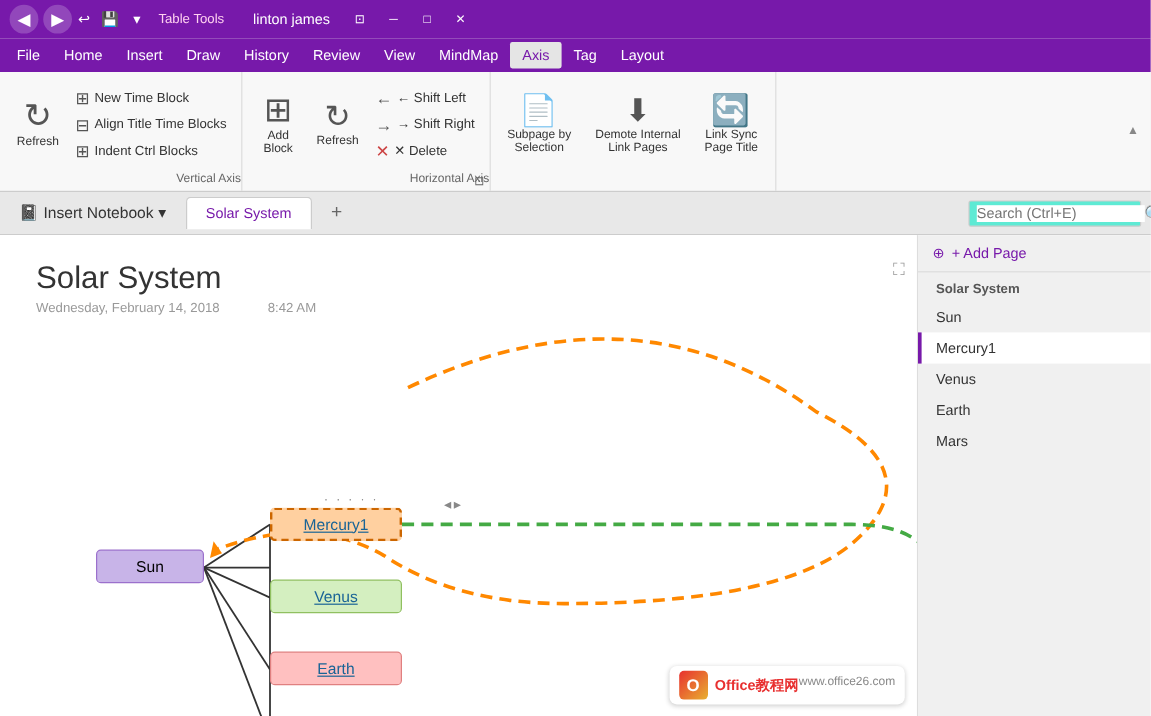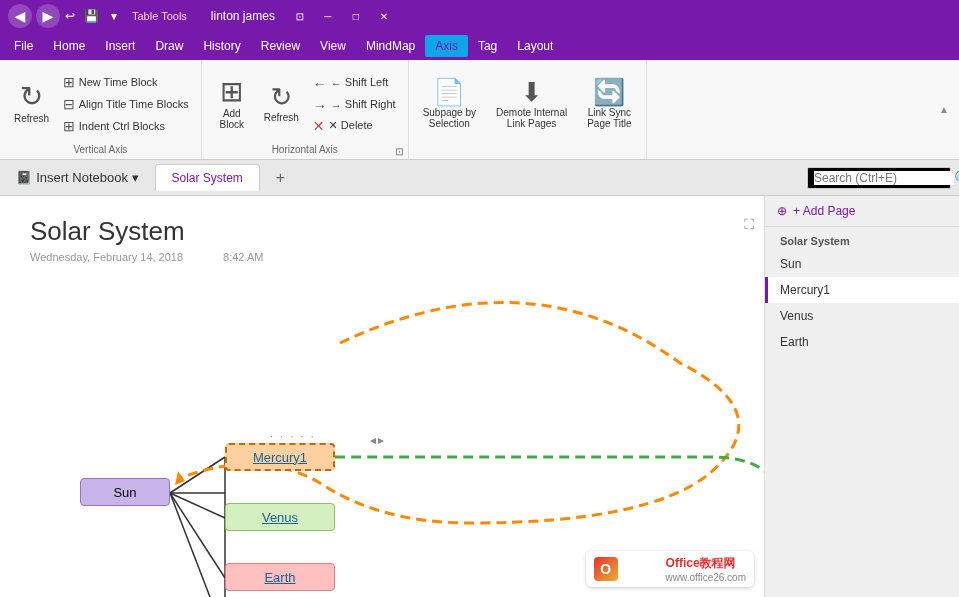--- a/index.html
+++ b/index.html
@@ -32,21 +32,21 @@
       align-items: center;
       padding: 0 4px;
     }
     #menu-bar .menu-item {
       padding: 4px 10px;
       color: white;
       font-size: 12px;
       cursor: pointer;
       border-radius: 2px;
     }
-    #menu-bar .menu-item.active { background: #0ea5e9; color: #7719aa; }
+    #menu-bar .menu-item.active { background: #e5e5e5; color: #7719aa; }
 
     
     #ribbon {
       height: 100px;
       background: #f8f8f8;
       border-bottom: 1px solid #ccc;
       display: flex;
       align-items: stretch;
     }
     .ribbon-group {
@@ -57,21 +57,21 @@
       padding: 4px 8px 2px 8px;
       position: relative;
     }
     .ribbon-group-label {
       font-size: 10px;
       color: #666;
       position: absolute;
       bottom: 4px;
       left: 0;
       right: 0;
-      text-align: center;
+      text-align: right;
     }
     .ribbon-content {
       display: flex;
       align-items: center;
       gap: 4px;
       flex: 1;
       margin-bottom: 14px;
     }
     .ribbon-btn-large {
       display: flex;
@@ -130,21 +130,21 @@
       border-bottom: none;
       color: #333;
     }
     .tab.active { background: white; font-weight: 500; color: #7719aa; }
     .tab-add { padding: 4px 8px; cursor: pointer; color: #666; font-size: 16px; }
     .notebook-spacer { flex: 1; }
     .search-box {
       display: flex;
       align-items: center;
       border: 1px solid #ccc;
-      background: #000000;
+      background: #5eead4;
       border-radius: 2px;
       padding: 2px 6px;
       width: 144px;
     }
     .search-box input { border: none; outline: none; font-size: 12px; width: 140px; color: #999; }
     .search-box .icon { color: #666; font-size: 14px; }
 
     
     #main {
       display: flex;
@@ -154,21 +154,21 @@
 
     
     #content {
       flex: 1;
       padding: 20px 30px;
       overflow: hidden;
       position: relative;
       background: white;
     }
     #page-title { font-size: 26px; color: #333; font-weight: 300; margin-bottom: 4px; }
-    #page-meta { font-size: 11px; color: #999; display: flex; gap: 40px; margin-bottom: 20px; }
+    #page-meta { font-size: 11px; color: #999; display: flex; gap: 40px; }
     #expand-btn { position: absolute; top: 20px; right: 10px; cursor: pointer; color: #999; font-size: 14px; }
 
     
     #mindmap {
       position: relative;
       width: 100%;
       height: 300px;
     }
 
     
@@ -235,21 +235,21 @@
       background: white;
       border-radius: 6px;
       padding: 4px 8px;
       display: flex;
       align-items: center;
       gap: 6px;
       font-size: 11px;
       box-shadow: 0 1px 4px rgba(0,0,0,0.2);
     }
     #watermark .logo { width: 24px; height: 24px; background: linear-gradient(135deg, #e83030, #e8b030); border-radius: 4px; display: flex; align-items: center; justify-content: center; color: white; font-size: 14px; font-weight: bold; }
-    #watermark-text { display: flex; flex-direction: column; margin-left: 42px; }
+    #watermark-text { display: flex; flex-direction: row; }
     #watermark-text span:first-child { color: #e83030; font-weight: bold; font-size: 12px; }
     #watermark-text span:last-child { color: #888; font-size: 10px; }
 
     
     .arrow-orange { stroke: #ff8800; stroke-width: 3; stroke-dasharray: 10,6; fill: none; }
     .arrow-green { stroke: #44aa44; stroke-width: 3; stroke-dasharray: 10,6; fill: none; }
 
     
     .connector { stroke: #333; stroke-width: 1.5; fill: none; }
 
@@ -451,15 +451,16 @@
     <div id="add-page-btn">
       <span>⊕</span>
       <span>+ Add Page</span>
     </div>
     <div class="sidebar-page-list">
       <div class="sidebar-page section-title">Solar System</div>
       <div class="sidebar-page">Sun</div>
       <div class="sidebar-page active">Mercury1</div>
       <div class="sidebar-page">Venus</div>
       <div class="sidebar-page">Earth</div>
+      <div class="sidebar-page">Mars</div>
     </div>
   </div>
 </div>
 
 </body></html>

